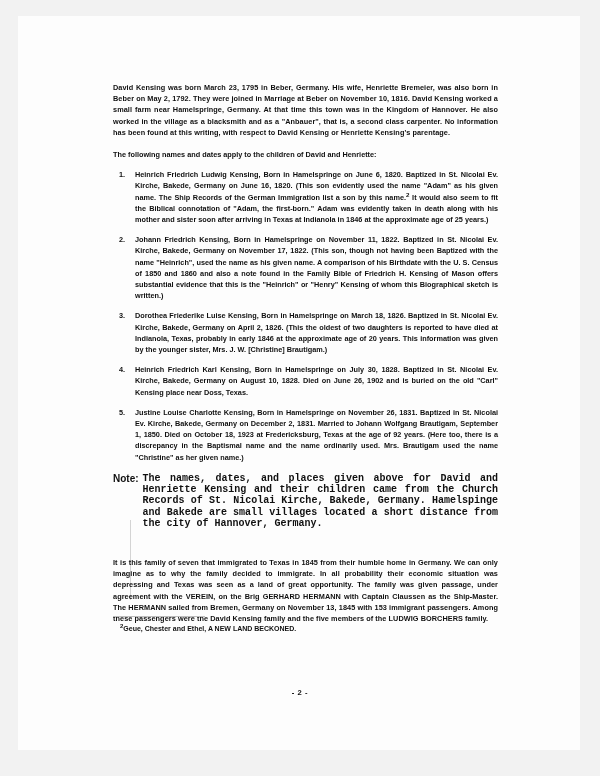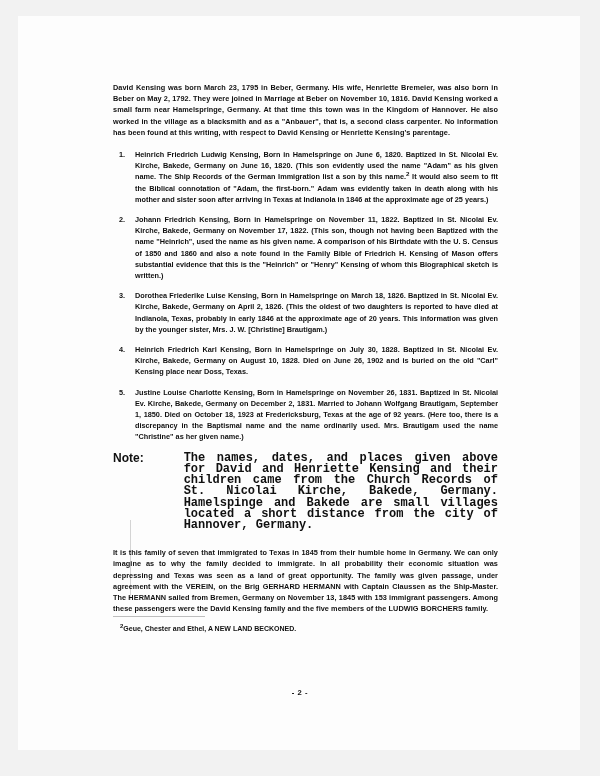--- a/index.html
+++ b/index.html
@@ -83,25 +83,24 @@
     content: counter(kid) ".";
     position: absolute;
     left: 6px;
     top: 0;
     font-weight: bold;
     font-size: 7.3px;
   }
 
   .note-block {
     display: flex;
-    margin: 0 0 16px 0;
-    font-size: 12px;
-    line-height: 11.2px;
-    font-weight: bold;
-    gap: 36px;
+    margin: 0 0 28px 0;
+    font-size: 10px;
+    line-height: 11.2px;
+    font-weight: bold;
   }
   .note-label {
     flex: 0 0 auto;
     padding-right: 4px;
   }
   .note-text {
     flex: 1 1 auto;
     text-align: justify;
     font-family: Liberation Mono, monospace;
   }
@@ -156,20 +155,21 @@
   <div class="scan-edge left"></div>
   <div class="scan-edge right"></div>
   <div class="scan-edge top"></div>
   <div class="scan-edge bottom"></div>
   <div class="scan-line"></div>
 
   <div class="content">
 
     <p class="body-para">David Kensing was born March 23, 1795 in Beber, Germany. His wife, Henriette Bremeier, was also born in Beber on May 2, 1792. They were joined in Marriage at Beber on November 10, 1816. David Kensing worked a small farm near Hamelspringe, Germany. At that time this town was in the Kingdom of Hannover. He also worked in the village as a blacksmith and as a "Anbauer", that is, a second class carpenter. No information has been found at this writing, with respect to David Kensing or Henriette Kensing's parentage.</p>
 
+    <p class="lead-in">The following names and dates apply to the children of David and Henriette:</p>
 
     <ol class="children">
       <li>
         <span>Heinrich Friedrich Ludwig Kensing, Born in Hamelspringe on June 6, 1820. Baptized in St. Nicolai Ev. Kirche, Bakede, Germany on June 16, 1820. (This son evidently used the name "Adam" as his given name. The Ship Records of the German Immigration list a son by this name.</span><sup class="fn">2</sup><span> It would also seem to fit the Biblical connotation of "Adam, the first-born." Adam was evidently taken in death along with his mother and sister soon after arriving in Texas at Indianola in 1846 at the approximate age of 25 years.)</span>
       </li>
       <li>
         <span>Johann Friedrich Kensing, Born in Hamelspringe on November 11, 1822. Baptized in St. Nicolai Ev. Kirche, Bakede, Germany on November 17, 1822. (This son, though not having been Baptized with the name "Heinrich", used the name as his given name. A comparison of his Birthdate with the U. S. Census of 1850 and 1860 and also a note found in the Family Bible of Friedrich H. Kensing of Mason offers substantial evidence that this is the "Heinrich" or "Henry" Kensing of whom this Biographical sketch is written.)</span>
       </li>
       <li>
         <span>Dorothea Friederike Luise Kensing, Born in Hamelspringe on March 18, 1826. Baptized in St. Nicolai Ev. Kirche, Bakede, Germany on April 2, 1826. (This the oldest of two daughters is reported to have died at Indianola, Texas, probably in early 1846 at the approximate age of 20 years. This information was given by the younger sister, Mrs. J. W. [Christine] Brautigam.)</span>

